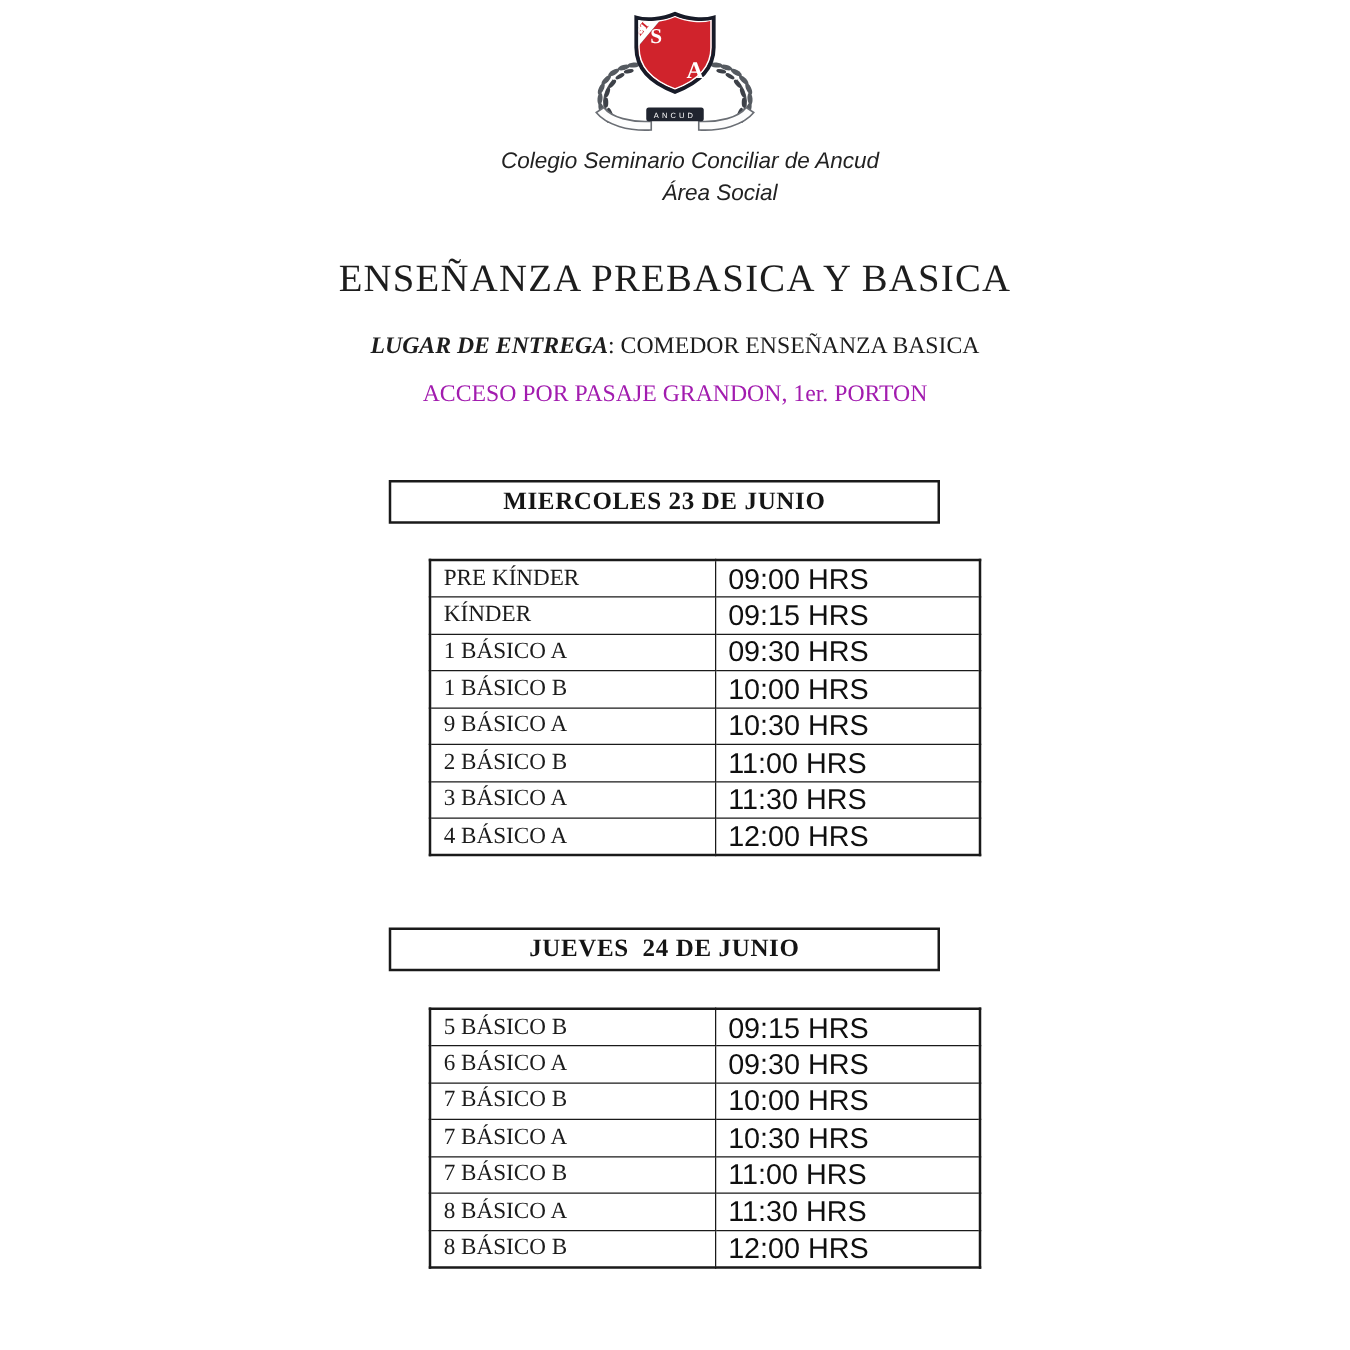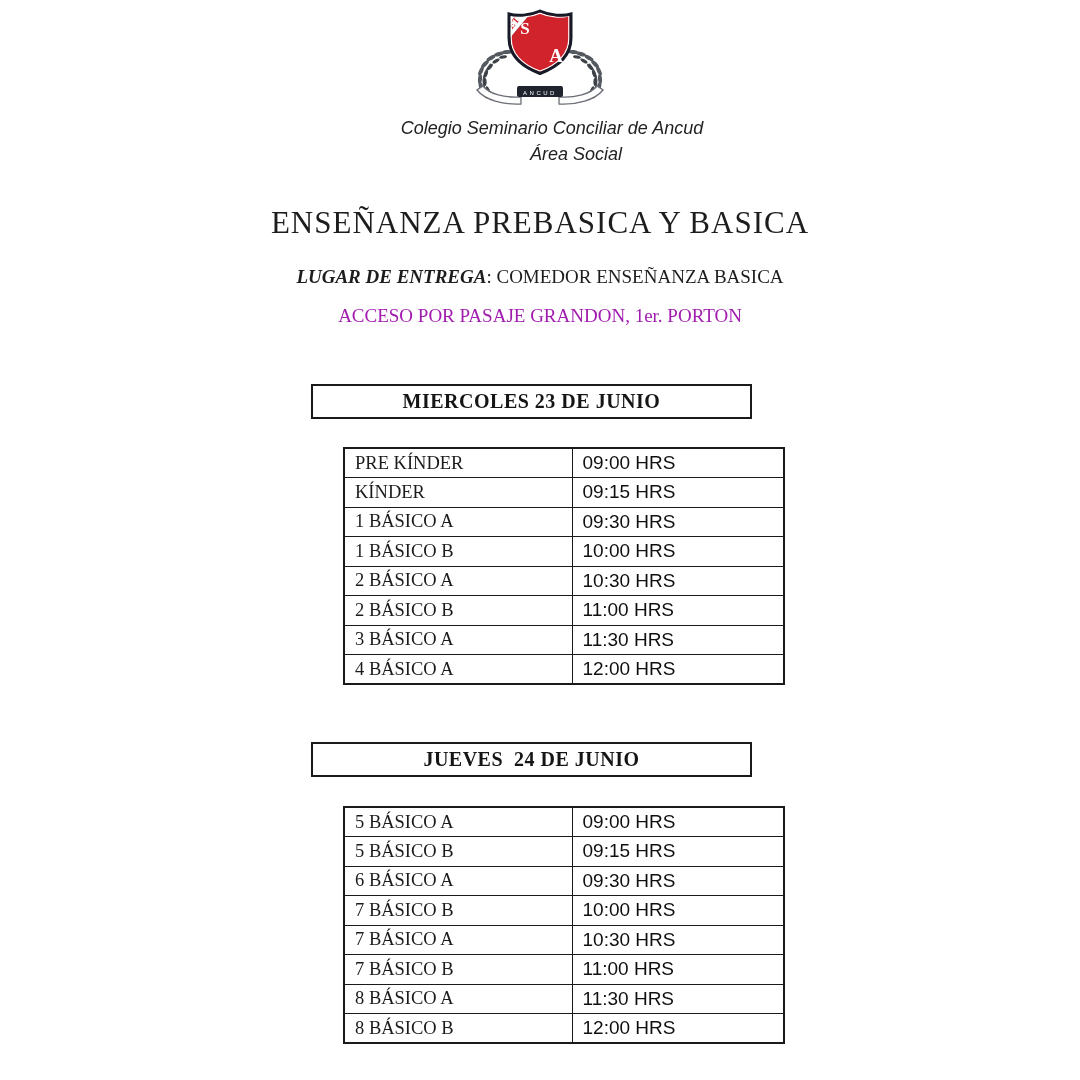--- a/index.html
+++ b/index.html
@@ -66,21 +66,21 @@
     overflow: hidden; white-space: nowrap;
   }
   .sched-table td.grade-cell {
     width: 228px; padding-left: 10px;
     font-family: "Liberation Serif", "DejaVu Serif", serif;
     font-size: 18.5px; color: #1b1b1b;
   }
   .sched-table td.time-cell {
     padding-left: 10px;
     font-family: "Liberation Sans", "DejaVu Sans", sans-serif;
-    font-size: 19px; color: #0f0f0f;
+    font-size: 23px; color: #0f0f0f;
   }
 </style>
 </head>
 <body>
 
 <div class="abs logo">
   <svg width="170" height="100" viewBox="0 0 170 100" xmlns="http://www.w3.org/2000/svg">
     <defs>
       <clipPath id="shieldClip">
         <path d="M85,3 C75,7.5 62,8.5 54,6 L54,30 C54,47 65,58 85,65.5 C105,58 116,47 116,30 L116,6 C108,8.5 95,7.5 85,3 Z"></path>
@@ -176,21 +176,21 @@
       <td class="grade-cell cell-group">1 BÁSICO A</td>
       <td class="time-cell cell-time">09:30 HRS</td>
     </tr>
 
     <tr>
       <td class="grade-cell cell-group">1 BÁSICO B</td>
       <td class="time-cell cell-time">10:00 HRS</td>
     </tr>
 
     <tr>
-      <td class="grade-cell cell-group">2 BÁSICO A</td>
+      <td class="grade-cell cell-group">9 BÁSICO A</td>
       <td class="time-cell cell-time">10:30 HRS</td>
     </tr>
 
     <tr>
       <td class="grade-cell cell-group">2 BÁSICO B</td>
       <td class="time-cell cell-time">11:00 HRS</td>
     </tr>
 
     <tr>
       <td class="grade-cell cell-group">3 BÁSICO A</td>
@@ -203,24 +203,20 @@
     </tr>
   </tbody>
 
 </table>
 
 <div class="abs day-box day-box-2">
   <span>JUEVES  24 DE JUNIO</span>
 </div>
 <table class="abs sched-table sched-table-2">
   <tbody>
-    <tr>
-      <td class="grade-cell cell-group">5 BÁSICO A</td>
-      <td class="time-cell cell-time">09:00 HRS</td>
-    </tr>
 
     <tr>
       <td class="grade-cell cell-group">5 BÁSICO B</td>
       <td class="time-cell cell-time">09:15 HRS</td>
     </tr>
 
     <tr>
       <td class="grade-cell cell-group">6 BÁSICO A</td>
       <td class="time-cell cell-time">09:30 HRS</td>
     </tr>

